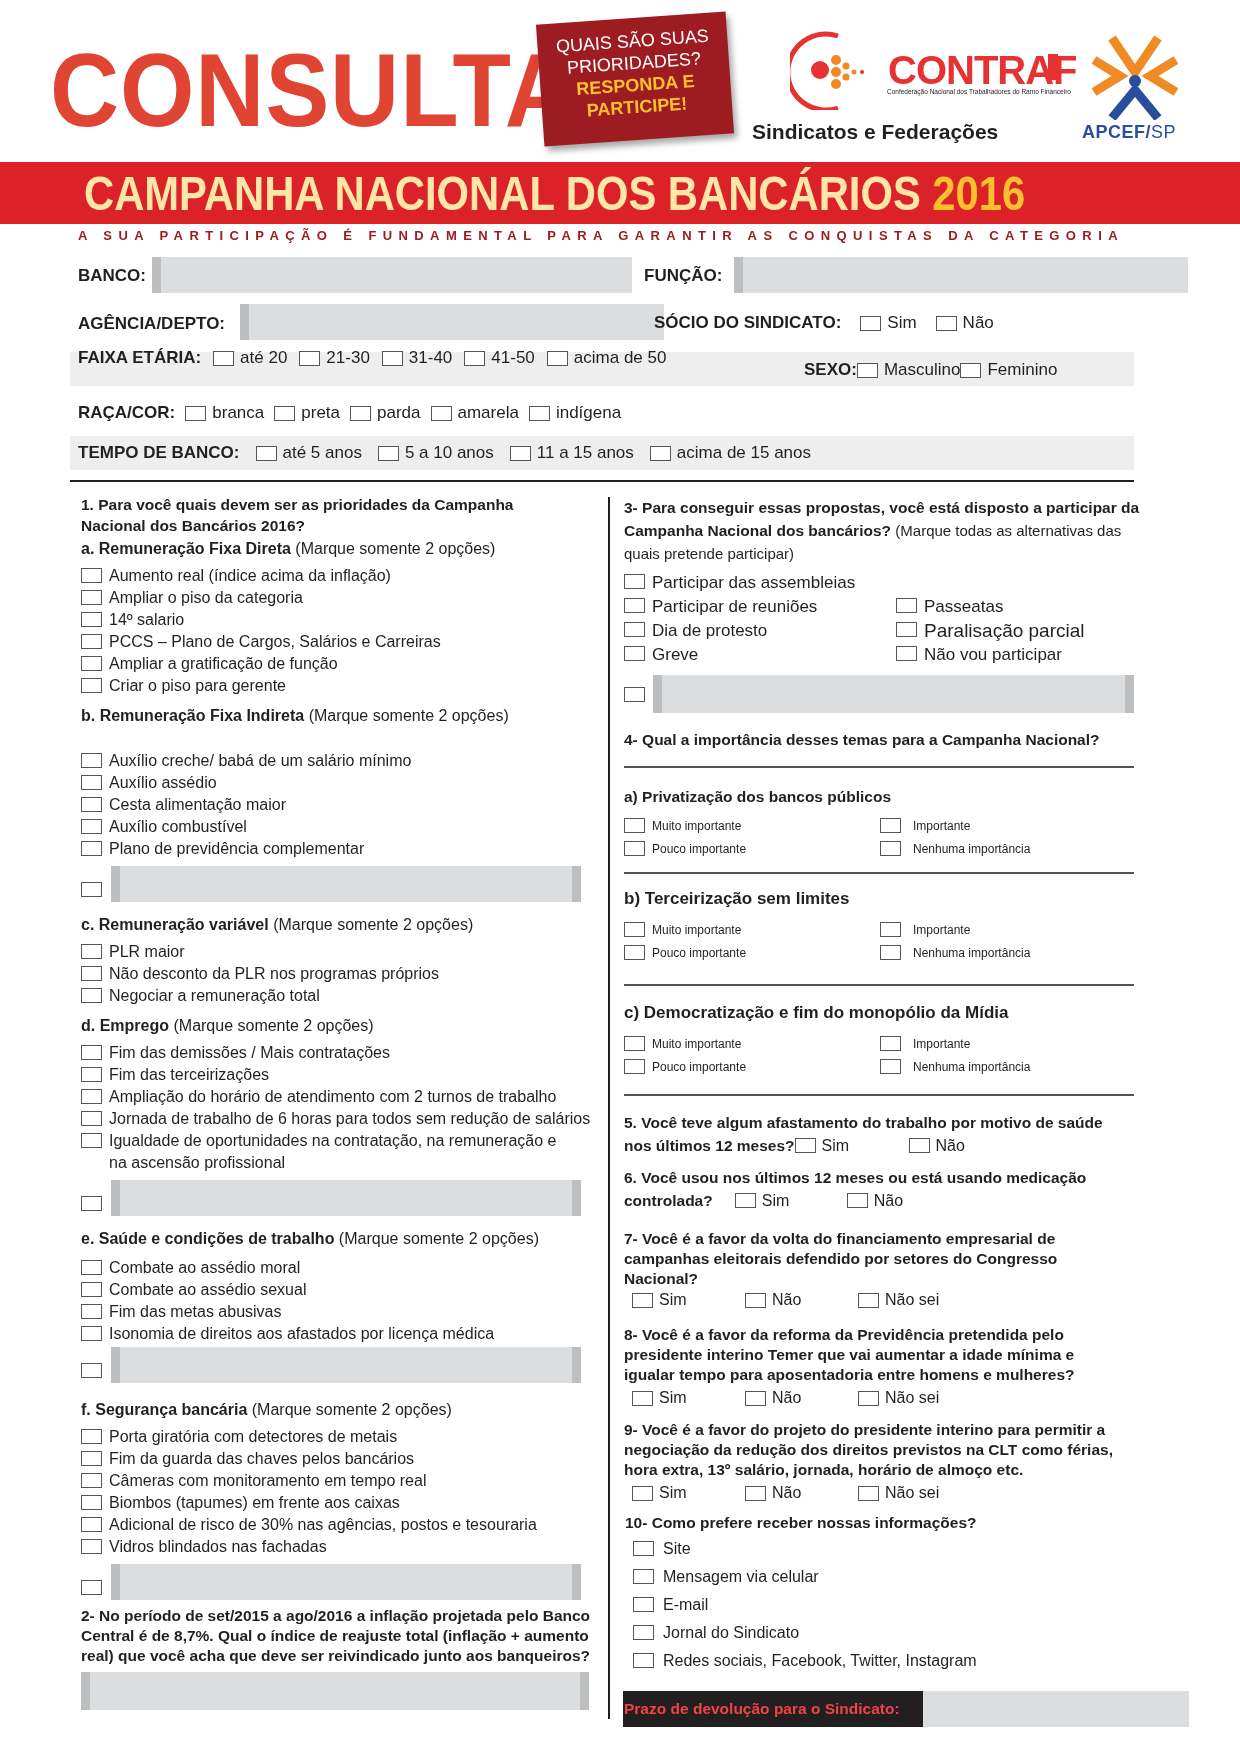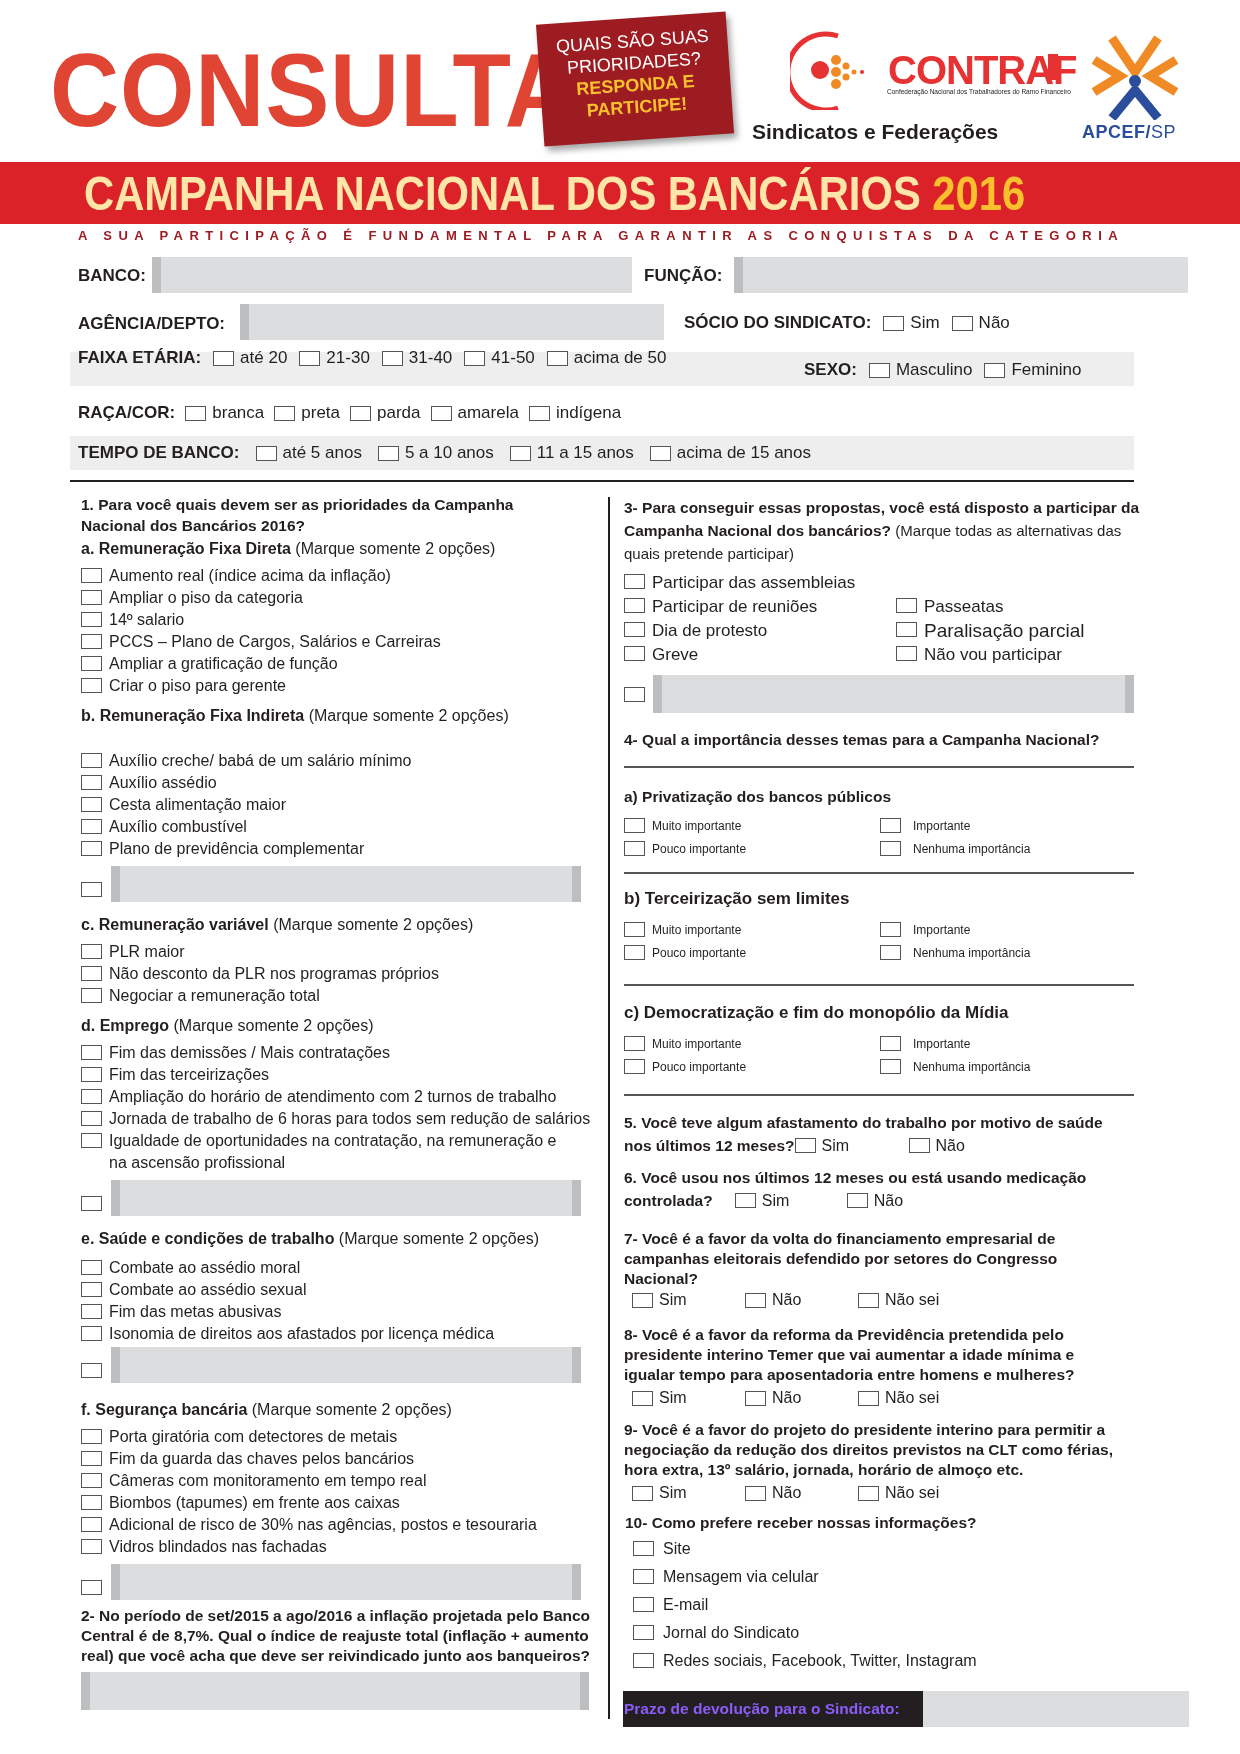--- a/index.html
+++ b/index.html
@@ -39,21 +39,21 @@
   .sec .n { font-weight: normal; }
   .item { display: flex; align-items: flex-start; font-size: 16px; line-height: 22px; white-space: nowrap; }
   .item .cb { margin-top: 3px; margin-right: 7px; }
   .item.wrap { white-space: normal; }
   .textbox { background: #dcdddf; border-left: 9px solid #bdbec0; border-right: 9px solid #bdbec0; height: 36px; }
   .hr { height: 2px; background: #555; }
   .grid2 { display: grid; grid-template-columns: 256px 250px; row-gap: 1px; }
   .grid2 .item { font-size: 12px; }
   .inline-opts { display: flex; font-size: 16px; }
   .inline-opts .opt { font-size: 16px; }
-  .prazo { left: 623px; top: 1691px; width: 300px; height: 36px; background: #231f20; color: #8b5cf6; font-size: 15.5px; font-weight: bold; padding: 9px 1px; white-space: nowrap; }
+  .prazo { left: 623px; top: 1691px; width: 300px; height: 36px; background: #231f20; color: #ef4444; font-size: 15.5px; font-weight: bold; padding: 9px 1px; white-space: nowrap; }
   .prazo-field { left: 923px; top: 1691px; width: 266px; height: 36px; background: #dcdddf; }
 </style>
 </head>
 <body>
 
 <div class="abs consulta">CONSULTA</div>
 
 <div class="abs promo">
   <div class="white">QUAIS SÃO SUAS</div>
   <div class="white">PRIORIDADES?</div>
@@ -92,21 +92,21 @@
 <div class="abs banner-text"><span>CAMPANHA NACIONAL DOS BANCÁRIOS</span> <span class="yr">2016</span></div>
 <div class="abs tagline">A SUA PARTICIPAÇÃO É FUNDAMENTAL PARA GARANTIR AS CONQUISTAS DA CATEGORIA</div>
 
 <div class="abs lbl" style="left:78px;top:266px;">BANCO:</div>
 <div class="abs field" style="left:152px;top:257px;width:480px;"></div>
 <div class="abs lbl" style="left:644px;top:266px;">FUNÇÃO:</div>
 <div class="abs field" style="left:734px;top:257px;width:454px;"></div>
 
 <div class="abs lbl" style="left:78px;top:314px;">AGÊNCIA/DEPTO:</div>
 <div class="abs field" style="left:240px;top:304px;width:424px;"></div>
-<div class="abs" style="left:684px;top:313px;display:flex;align-items:center;gap:12px;">
+<div class="abs" style="left:654px;top:313px;display:flex;align-items:center;gap:19px;">
   <span class="lbl">SÓCIO DO SINDICATO:</span>
   <span class="opt">
       <span class="cb"></span>
       <span>Sim</span>
     </span>
   <span class="opt">
       <span class="cb"></span>
       <span>Não</span>
     </span>
 </div>
@@ -128,21 +128,21 @@
     </span>
   <span class="opt">
       <span class="cb"></span>
       <span>41-50</span>
     </span>
   <span class="opt">
       <span class="cb"></span>
       <span>acima de 50</span>
     </span>
 </div>
-<div class="abs" style="left:804px;top:360px;display:flex;align-items:flex-start;gap:12px;">
+<div class="abs" style="left:804px;top:360px;display:flex;align-items:flex-start;">
   <span class="lbl">SEXO:</span>
   <span class="opt">
       <span class="cb"></span>
       <span>Masculino</span>
     </span>
   <span class="opt">
       <span class="cb"></span>
       <span>Feminino</span>
     </span>
 </div>

